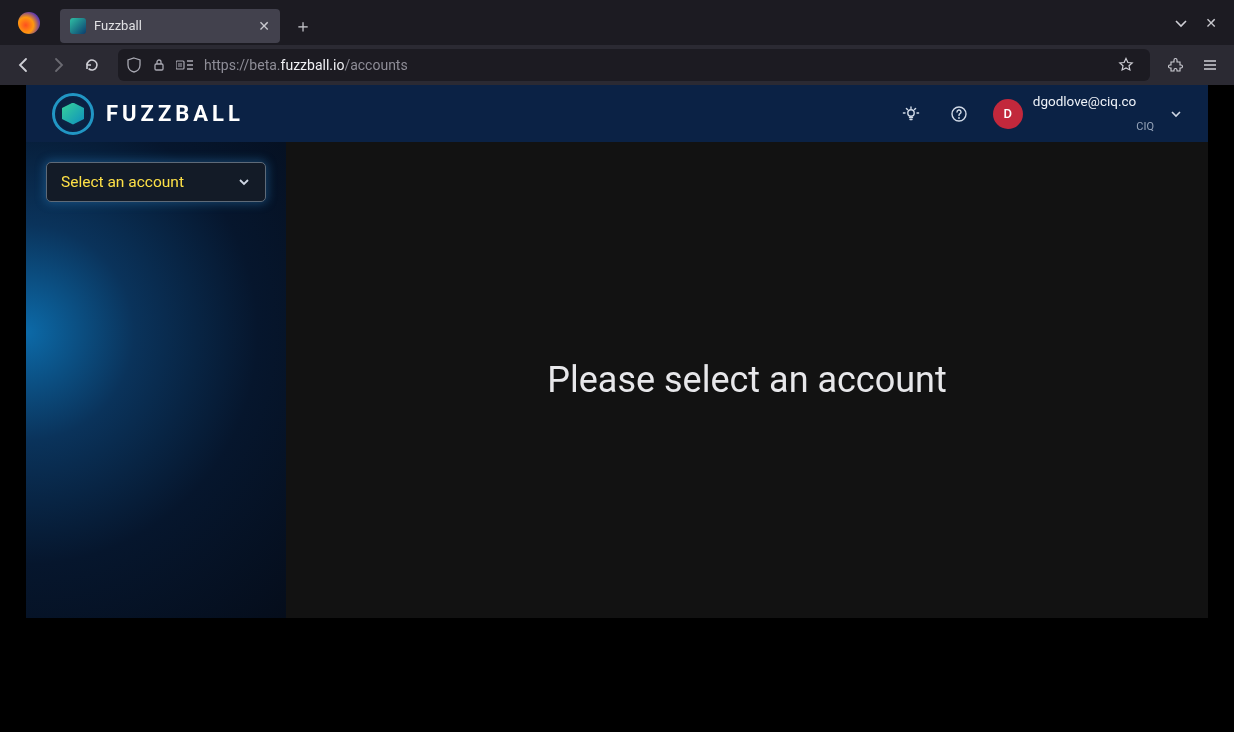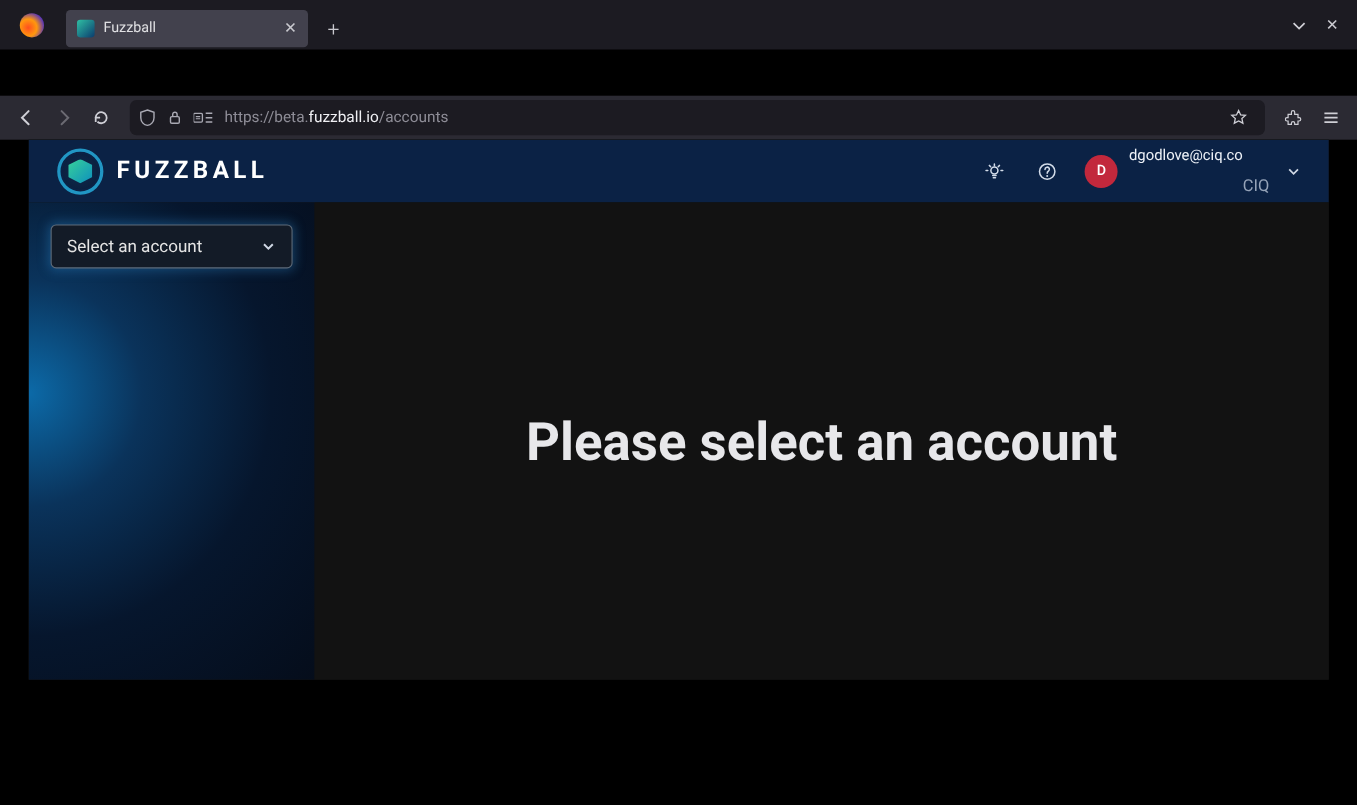--- a/index.html
+++ b/index.html
@@ -57,21 +57,20 @@
   .tabstrip-spacer { flex:1; }
   .win-btn { width:30px;height:30px;display:flex;align-items:center;justify-content:center;color:#c9c9cf;font-size:14px;}
 
   
   .toolbar {
     height: 40px;
     background: #2b2a33;
     display:flex; align-items:center;
     padding: 0 8px;
     gap: 2px;
-    margin-top: 42px;
   }
   .nav-btn {
     width:32px;height:32px;display:flex;align-items:center;justify-content:center;
     color:#cfcfd6; border-radius:4px;
   }
   .nav-btn.disabled { color:#6b6a72; }
   .urlbar {
     flex:1;
     height:32px;
     margin: 0 8px;
@@ -141,55 +140,55 @@
     padding: 4px 4px 4px 4px;
   }
   .avatar {
     width:30px;height:30px;border-radius:50%;
     background:#c2283c; color:#fff; font-size:13px;
     display:flex;align-items:center;justify-content:center;
     font-weight:500;
   }
   .user-info { display:flex;flex-direction:row;line-height:1.1;}
   .user-email { color:#eef2f8; font-size:13.5px; }
-  .user-org { color:#95a3b8; font-size:15px;margin-top:27px; }
+  .user-org { color:#95a3b8; font-size:11px;margin-top:27px; }
   .user-caret { color:#cfd7e4; padding:0 4px 0 6px;}
 
   
   .app-body {
     flex:1; display:flex;
   }
   .sidebar {
     width:260px;
     background: radial-gradient(circle at 0% 40%, #0c6aa8 0%, #0a335b 28%, #06162d 60%, #050d1b 100%);
     padding: 20px;
   }
   .account-select {
     width:100%;
     height:40px;
     border:1px solid #5e6a78;
     border-radius:5px;
     background:#131b27;
-    color:#e5e5e5;
+    color:#fde047;
     display:flex;align-items:center;justify-content:space-between;
     padding:0 14px;
     font-size:15.5px;
     box-shadow: 0 0 10px 2px rgba(45,140,210,0.35);
   }
   .account-select .chev { color:#cfd7e4; }
 
   .content {
     flex:1;
     background:#121212;
     display:flex;align-items:center;justify-content:center;
   }
   .prompt {
     color:#e7e7ea;
-    font-size:48px;
-    font-weight:700;
+    font-size:36px;
+    font-weight:400;
   }
 
   svg { display:block; }
 </style>
 </head>
 <body>
 
 <div class="window">
 
   <div class="tabstrip">

